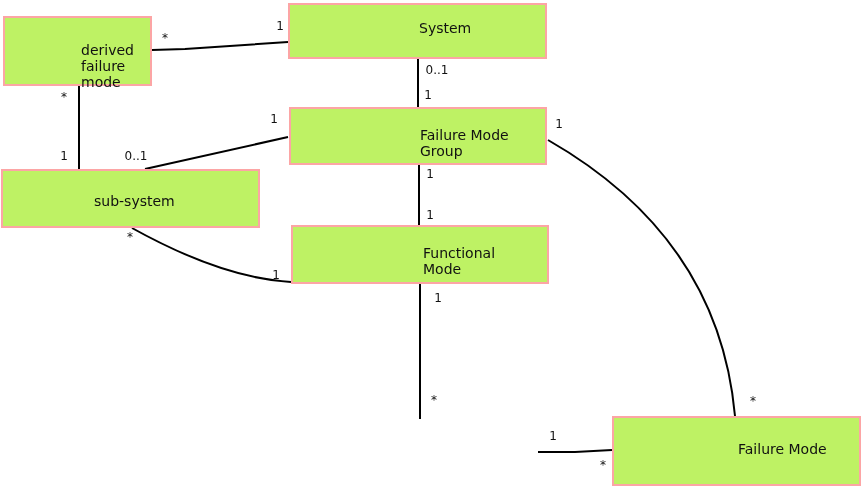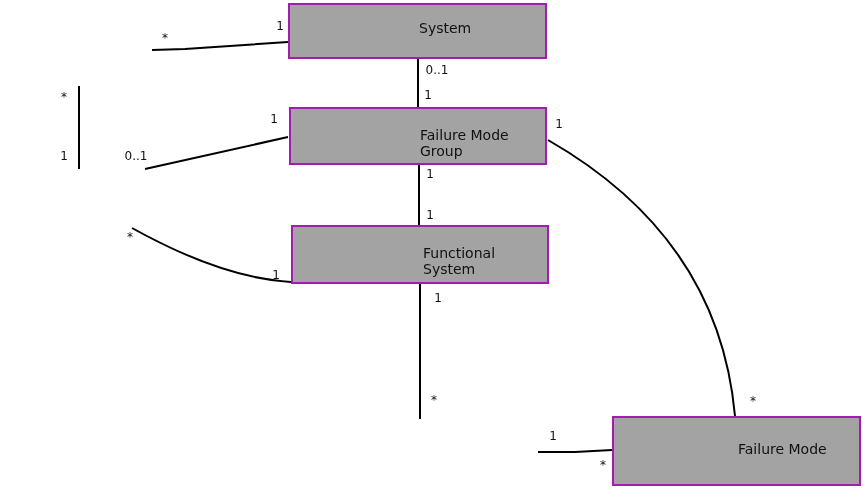--- a/index.html
+++ b/index.html
@@ -13,22 +13,22 @@
   }
   .connectors{
     position:absolute;left:0;top:0;width:863px;height:493px;
   }
   .connectors path{
     stroke:#000000;stroke-width:2;fill:none;
   }
   .node{
     position:absolute;
     box-sizing:border-box;
-    border:2px solid #a21caf;
-    background:#a3a3a3;
+    border:2px solid #fca5a5;
+    background:#bef264;
   }
   .node .lbl{
     position:absolute;
     font-size:14px;
     line-height:16px;
     white-space:pre-line;
     color:#111111;
   }
   .mult{
     position:absolute;
@@ -49,34 +49,42 @@
     <path d="M79,86 L79,169"></path>
     <path d="M145,169 L288,137"></path>
     <path d="M418,59 L418,107"></path>
     <path d="M419,165 L419,225"></path>
     <path d="M420,284 L420,419"></path>
     <path d="M538,452 L575,452 L612,450"></path>
     <path d="M548,140 Q719,238 735,416"></path>
     <path d="M132,228 Q222,278 291,282"></path>
   </svg>
 
+  <div class="node" style="left:3px;top:16px;width:149px;height:70px;">
+    <div class="lbl" style="left:76px;top:24px;">derived
+failure
+mode</div>
+  </div>
 
   <div class="node" style="left:288px;top:3px;width:259px;height:56px;">
     <div class="lbl" style="left:129px;top:15px;">System</div>
   </div>
 
   <div class="node" style="left:289px;top:107px;width:258px;height:58px;">
     <div class="lbl" style="left:129px;top:18px;">Failure Mode
 Group</div>
   </div>
 
+  <div class="node" style="left:1px;top:169px;width:259px;height:59px;">
+    <div class="lbl" style="left:91px;top:22px;">sub-system</div>
+  </div>
 
   <div class="node" style="left:291px;top:225px;width:258px;height:59px;">
     <div class="lbl" style="left:130px;top:18px;">Functional
-System</div>
+Mode</div>
   </div>
 
 
   <div class="node" style="left:612px;top:416px;width:249px;height:70px;">
     <div class="lbl" style="left:124px;top:23px;">Failure Mode</div>
   </div>
 
   <span class="mult" style="left:165px;top:38px;">*</span>
   <span class="mult" style="left:280px;top:26px;">1</span>
 

